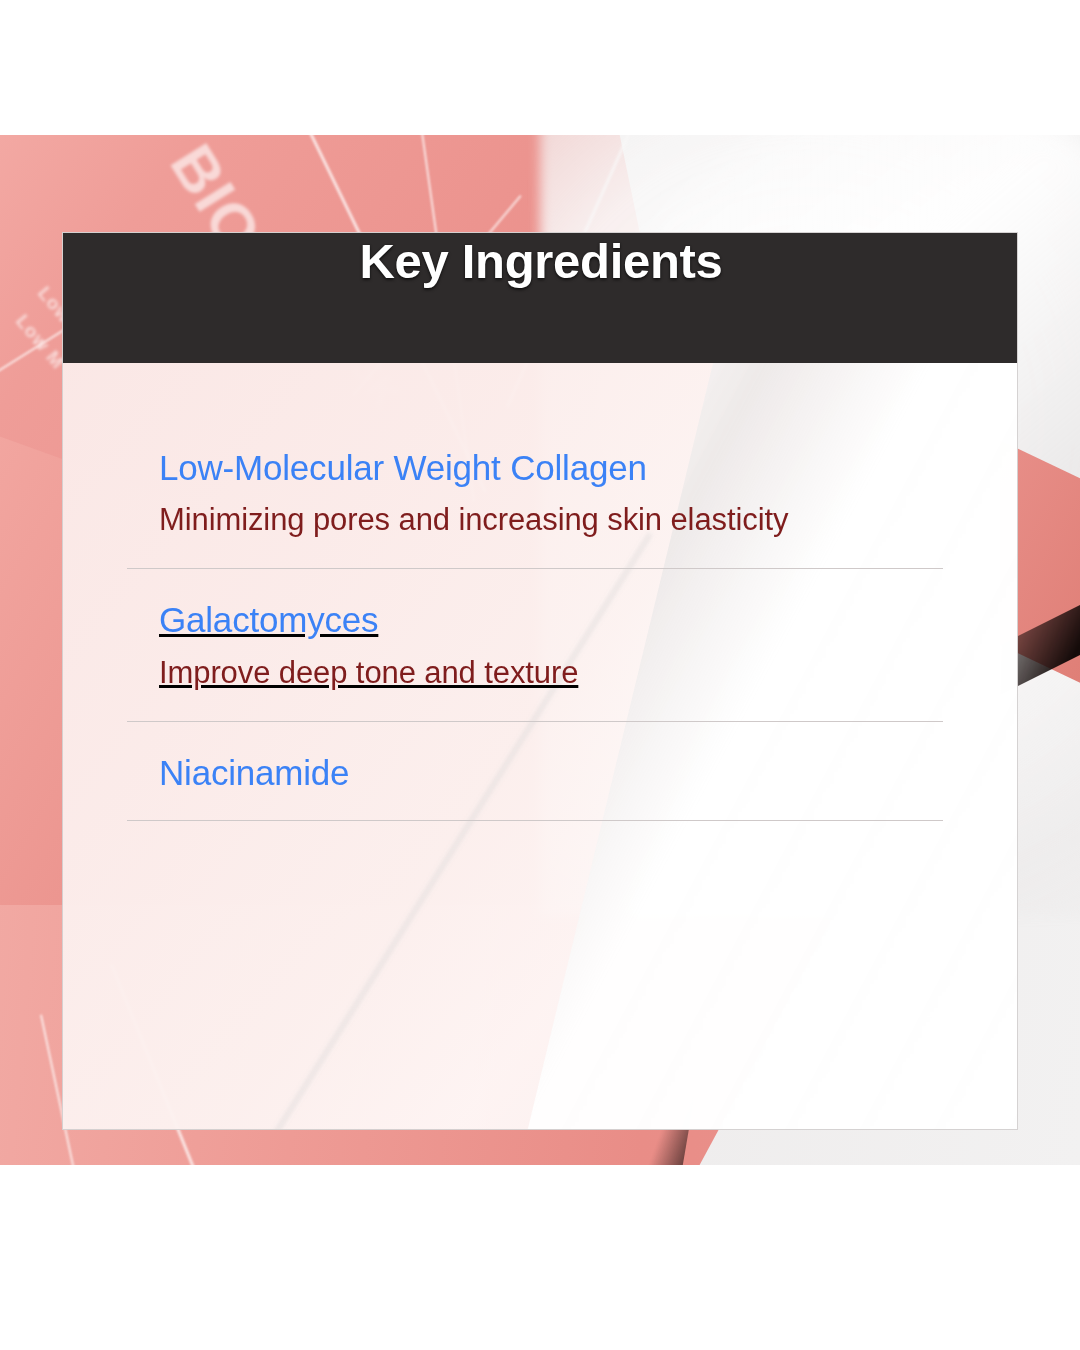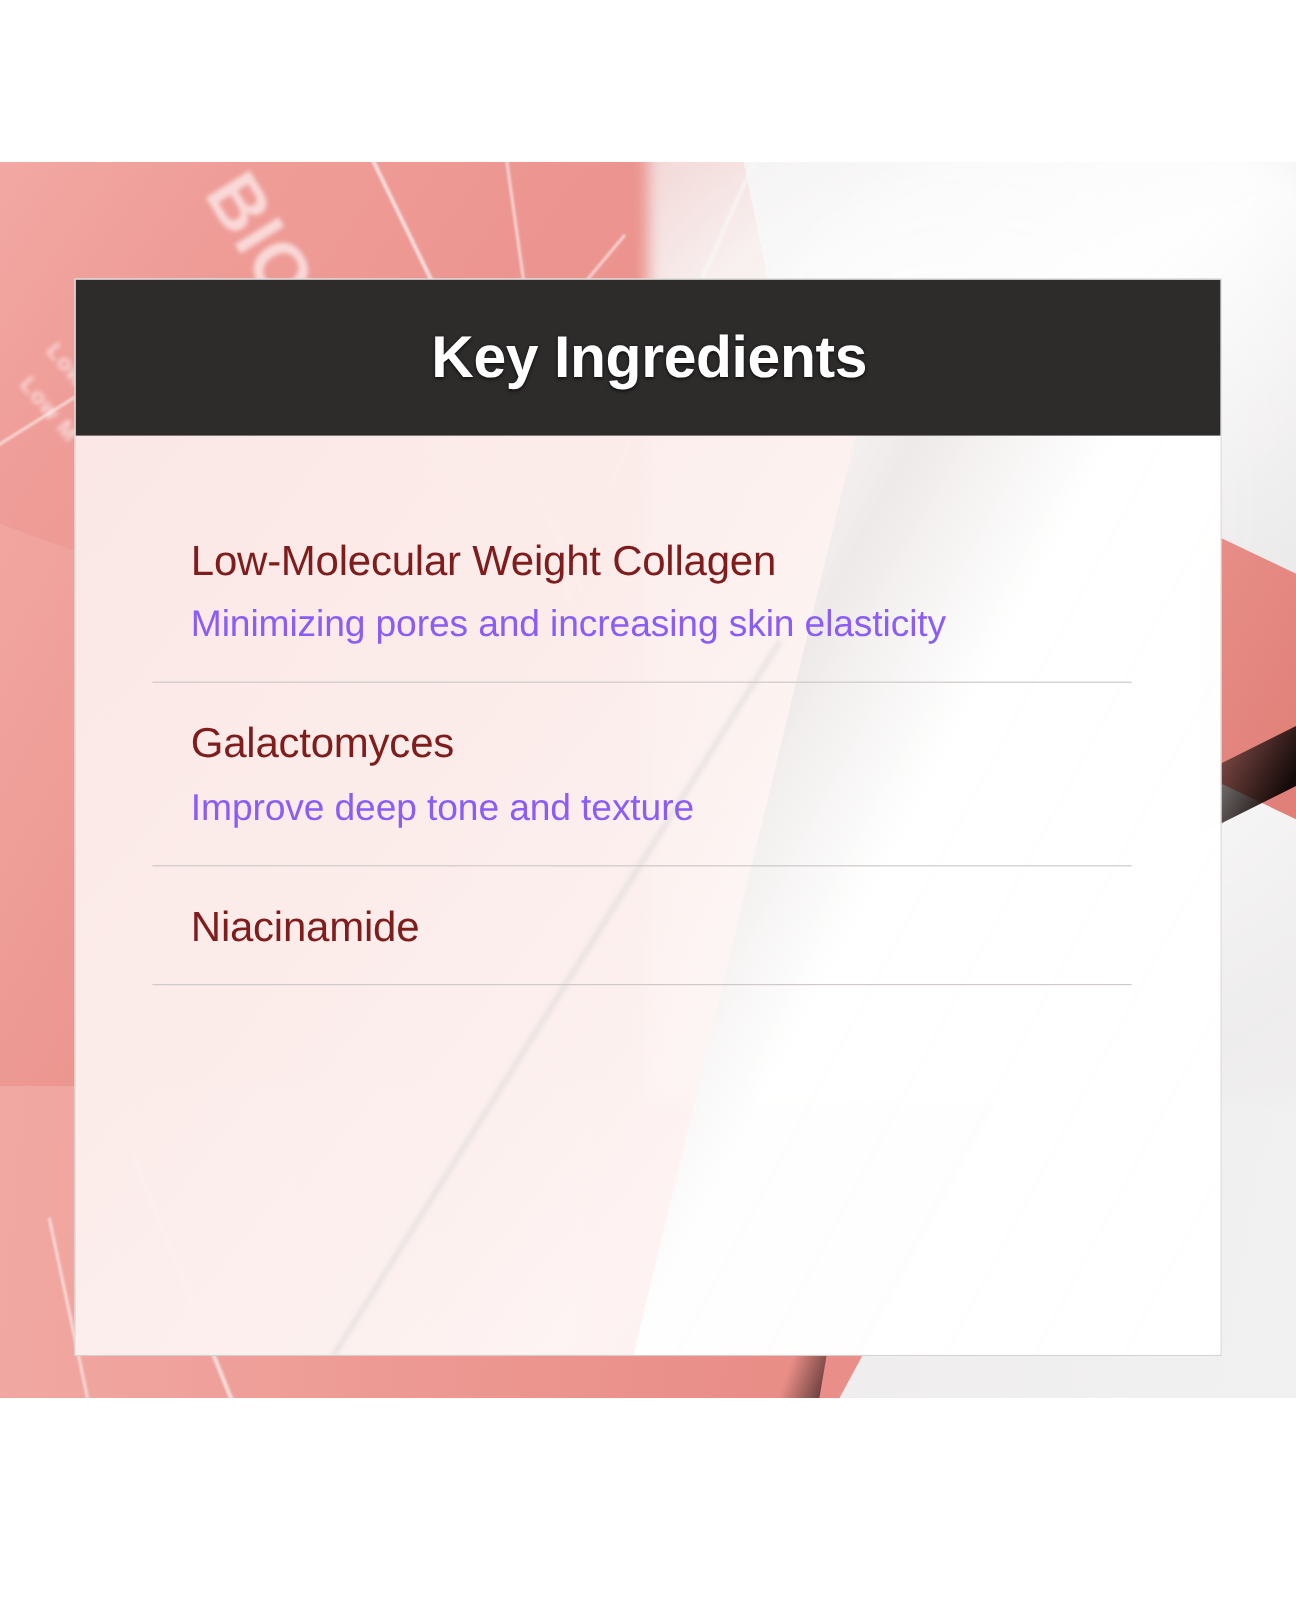--- a/index.html
+++ b/index.html
@@ -238,21 +238,21 @@
 
   
   #header-bar {
     position: absolute;
     left: 0;
     top: 0;
     width: 956px;
     height: 130px;
     background: #2e2b2b;
     display: flex;
-    align-items: center;
+    align-items: flex-start;
     justify-content: center;
     z-index: 4;
   }
   #header-title {
     color: #ffffff;
     font-family: "Liberation Sans", sans-serif;
     font-weight: 700;
     font-size: 49px;
     letter-spacing: -0.3px;
     text-shadow: 0 2px 3px rgba(0,0,0,0.55), 0 0 2px rgba(0,0,0,0.4);
@@ -264,47 +264,47 @@
     left: 0;
     top: 130px;
     width: 956px;
     z-index: 3;
     padding: 0 70px 0 96px;
   }
 
   .ingredient-row { position: relative; }
 
   .ingredient-name {
-    color: #7f1d1d;
+    color: #3b82f6;
     font-family: "Liberation Sans", sans-serif;
     font-weight: 400;
     font-size: 35px;
     letter-spacing: -0.2px;
     line-height: 1.12;
   }
   .ingredient-desc {
-    color: #8b5cf6;
+    color: #7f1d1d;
     font-family: "Liberation Sans", sans-serif;
     font-weight: 400;
     font-size: 31px;
     letter-spacing: -0.1px;
     line-height: 1.33;
     margin-top: 12px;
   }
 
   .row-divider {
     height: 1px;
     background: #cfc9c9;
     margin-left: -32px;
     margin-right: 6px;
   }
 
   
   #row-0 { padding-top: 85px; padding-bottom: 28px; }
-  #row-1 { padding-top: 31px; padding-bottom: 28px; }
+  #row-1 { padding-top: 31px; padding-bottom: 28px; text-decoration: underline; }
   #row-2 { padding-top: 31px; padding-bottom: 28px; }
   #row-3 { padding-top: 31px; padding-bottom: 28px; }
 </style>
 </head>
 <body>
 
 <div id="stage">
 
   <div id="photo">
 

